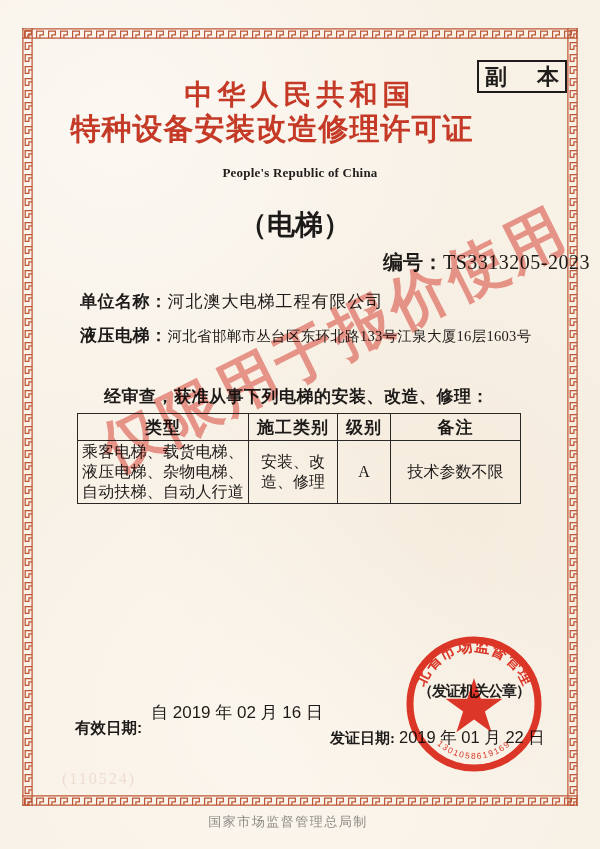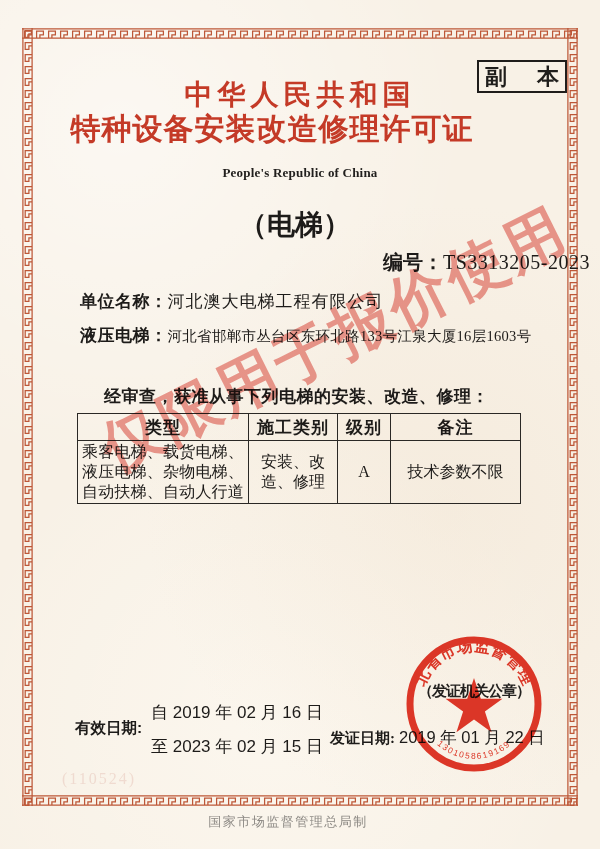--- a/index.html
+++ b/index.html
@@ -169,21 +169,20 @@
         <td class="c-type">乘客电梯、载货电梯、液压电梯、杂物电梯、自动扶梯、自动人行道</td>
         <td>安装、改造、修理</td>
         <td>A</td>
         <td>技术参数不限</td>
       </tr>
     </tbody>
       </table>
 
     <div class="validity-label">有效日期:</div>
     <div class="v-from">自 2019 年 02 月 16 日</div>
-    <div class="v-to">至 2023 年 02 月 15 日</div>
 
     <div class="issue-line">
       <span class="lbl">发证日期:</span>
       <span class="val">2019 年 01 月 22 日</span>
     </div>
 
     <div class="seal-caption">（发证机关公章）</div>
 
     <div class="faint-print">(110524)</div>
 

